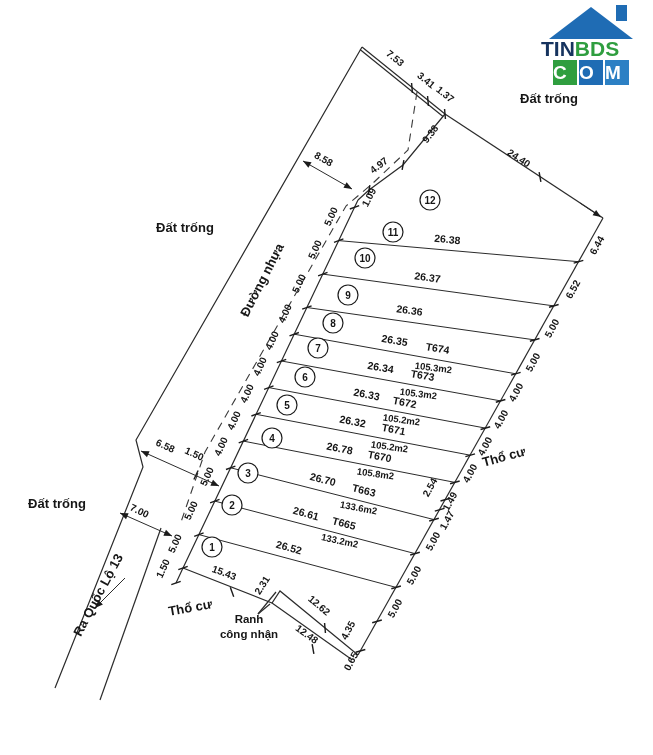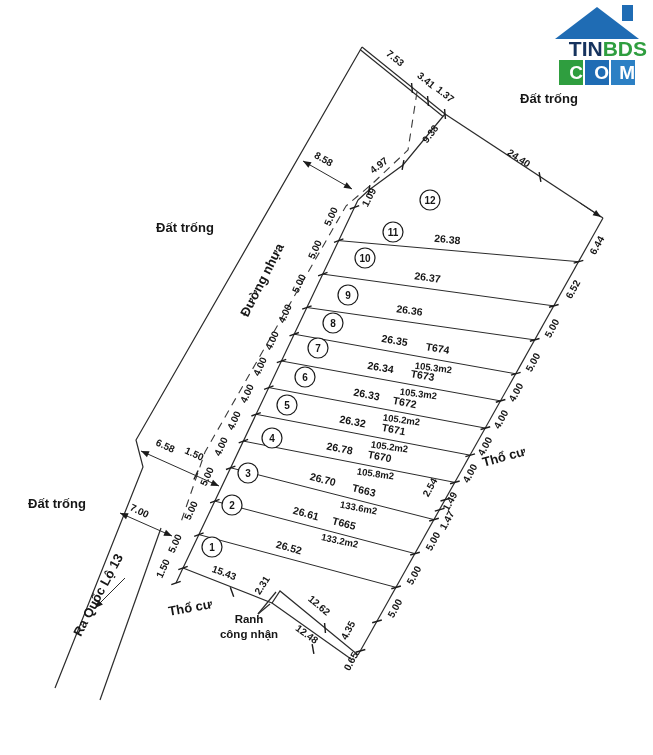--- a/index.html
+++ b/index.html
@@ -14,21 +14,21 @@
   svg text{fill:#161616;}
   svg .dim{font:700 10px "Liberation Sans",sans-serif;}
   svg .len{font:700 10.5px "Liberation Sans",sans-serif;}
   svg .code{font:700 10.5px "Liberation Sans",sans-serif;}
   svg .area{font:600 9.5px "Liberation Sans",sans-serif;}
   svg .vn{font:700 13px "Liberation Sans",sans-serif;}
   svg .vnsm{font:700 11.5px "Liberation Sans",sans-serif;}
   svg .pnum{font:700 10px "Liberation Sans",sans-serif;}
   svg .pcirc{fill:#fff;stroke:#1b1b1b;stroke-width:1.2;}
 
-  .logo{position:absolute;right:6px;top:5px;width:100px;text-align:right;}
+  .logo{position:absolute;right:12px;top:5px;width:100px;text-align:left;}
   .logo .roofwrap{position:relative;height:36px;}
   .logo .roof{position:absolute;left:8px;top:2px;width:0;height:0;
     border-left:42px solid transparent;border-right:42px solid transparent;
     border-bottom:32px solid #1f6cb4;}
   .logo .chimney{position:absolute;right:14px;top:0;width:11px;height:16px;background:#1f6cb4;}
   .logo .wordmark{font-weight:700;font-size:21px;letter-spacing:0;line-height:20px;margin-top:-2px;}
   .logo .w1{color:#16335e;}
   .logo .w2{color:#2f9e3f;}
   .logo .tiles{display:flex;justify-content:center;gap:2px;margin-top:1px;}
   .logo .tile{width:24px;height:25px;color:#fff;font-weight:700;font-size:19px;line-height:25px;}

